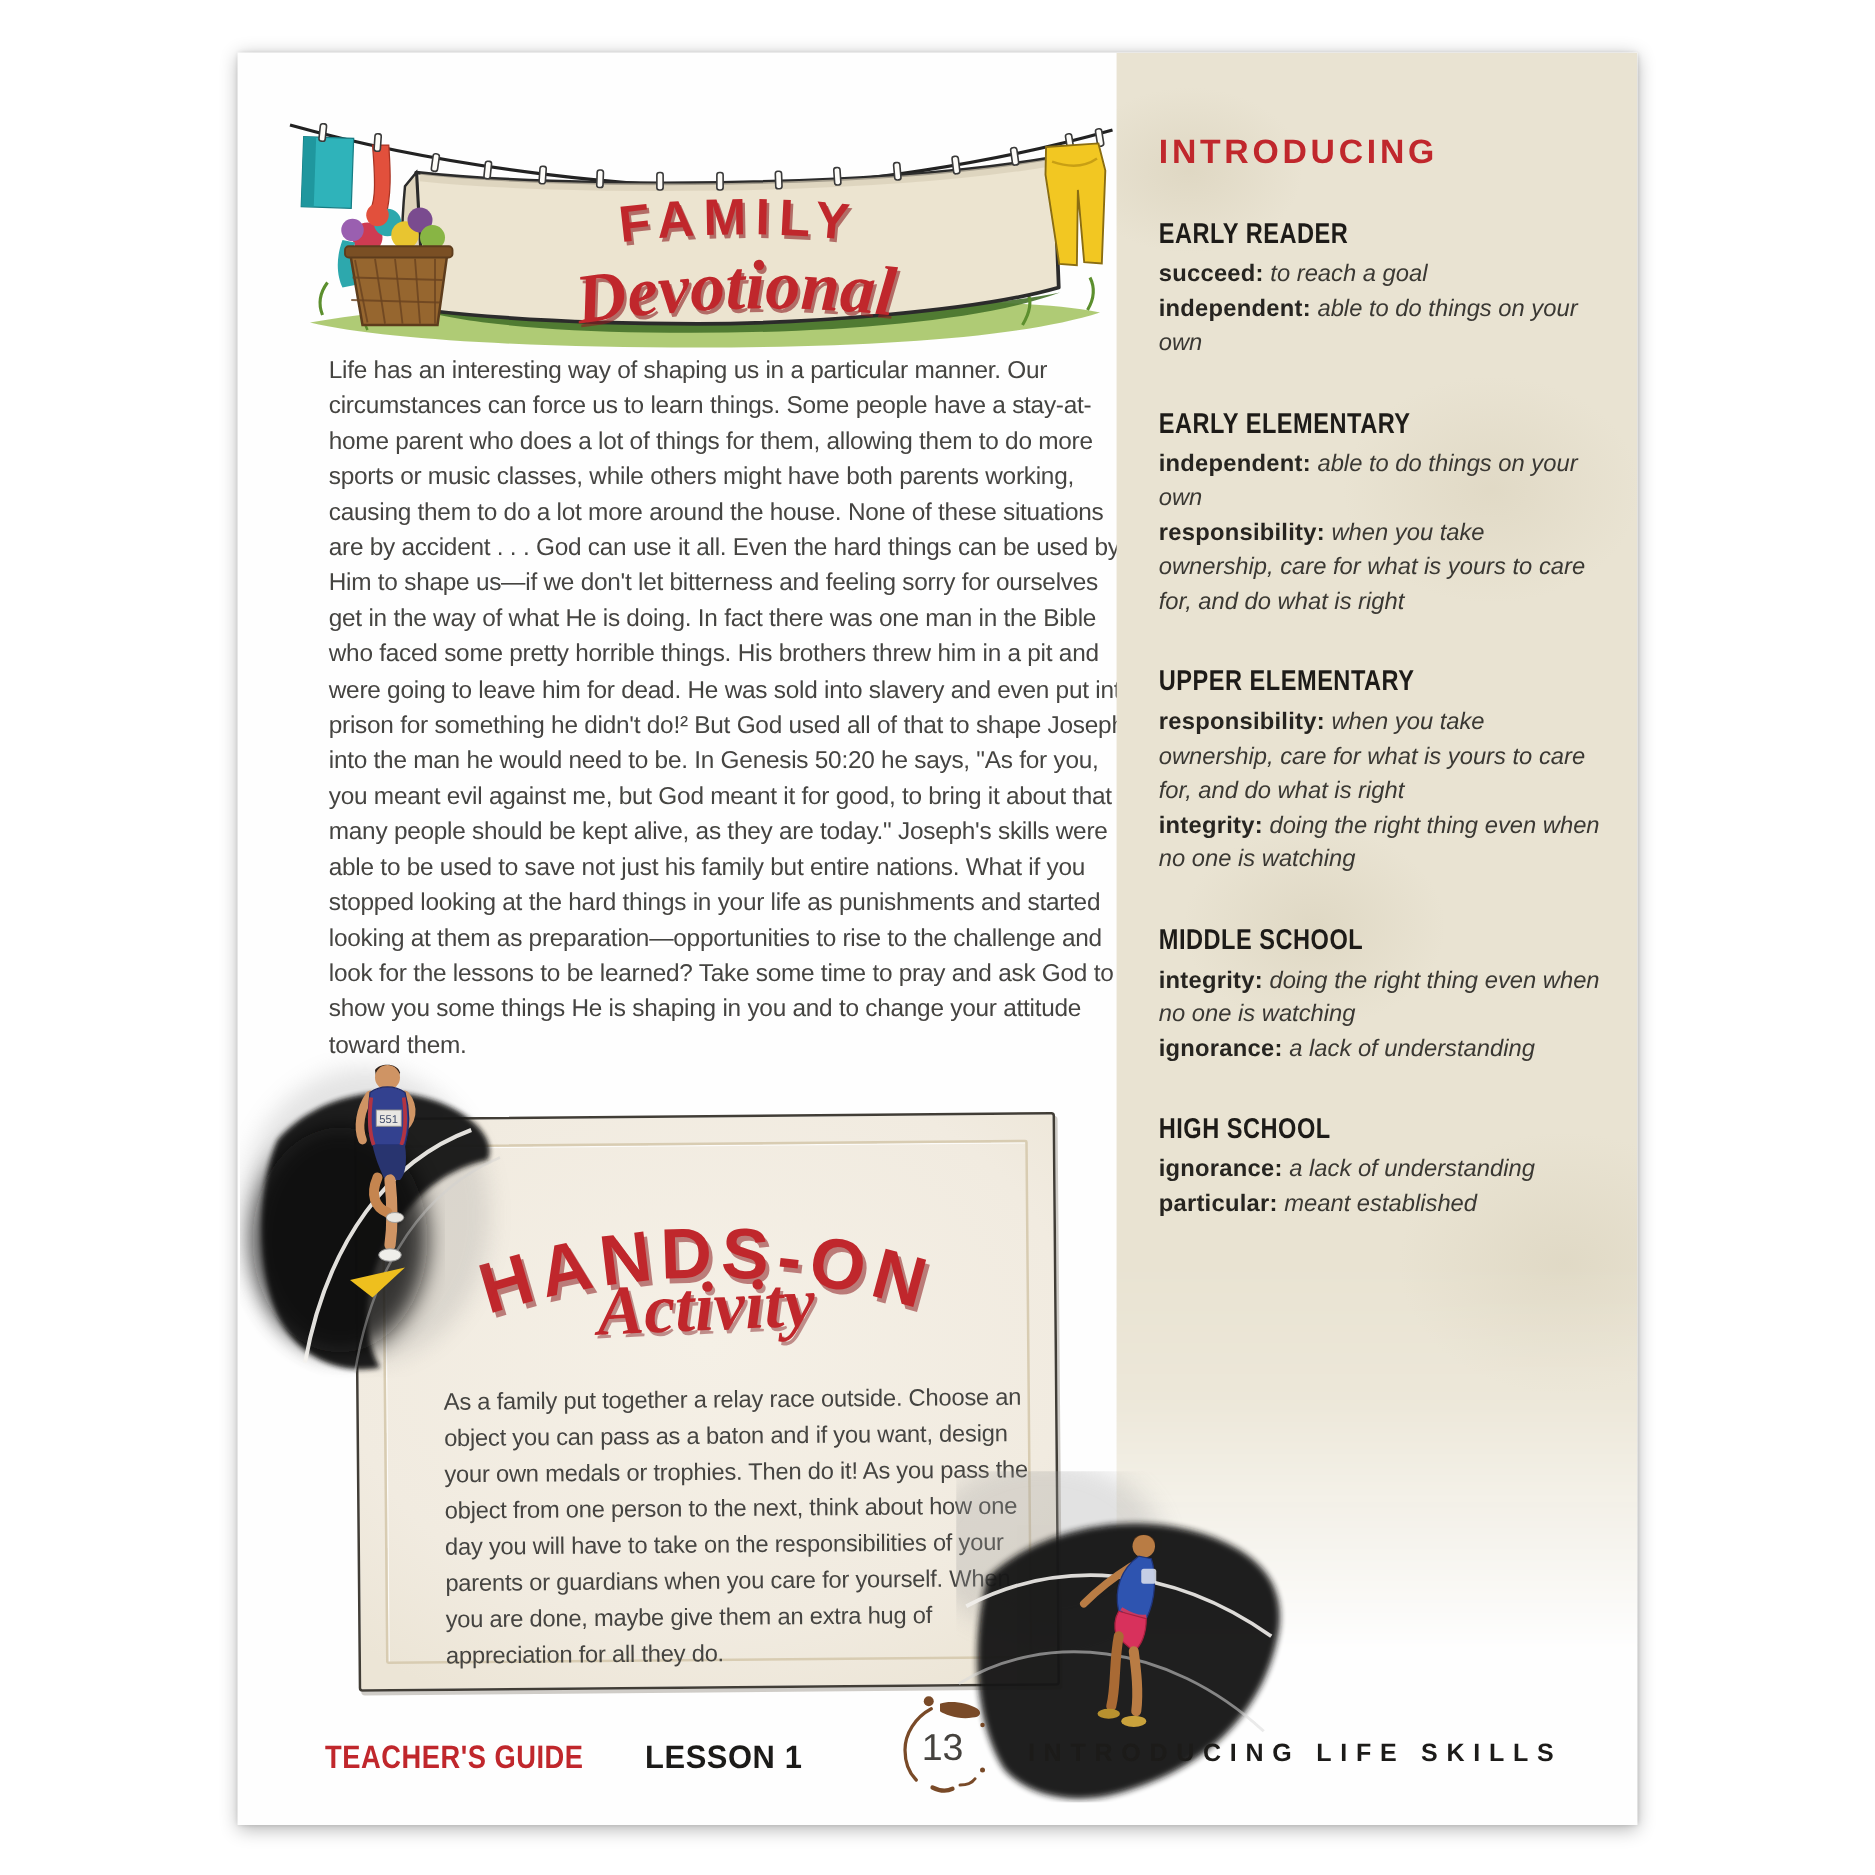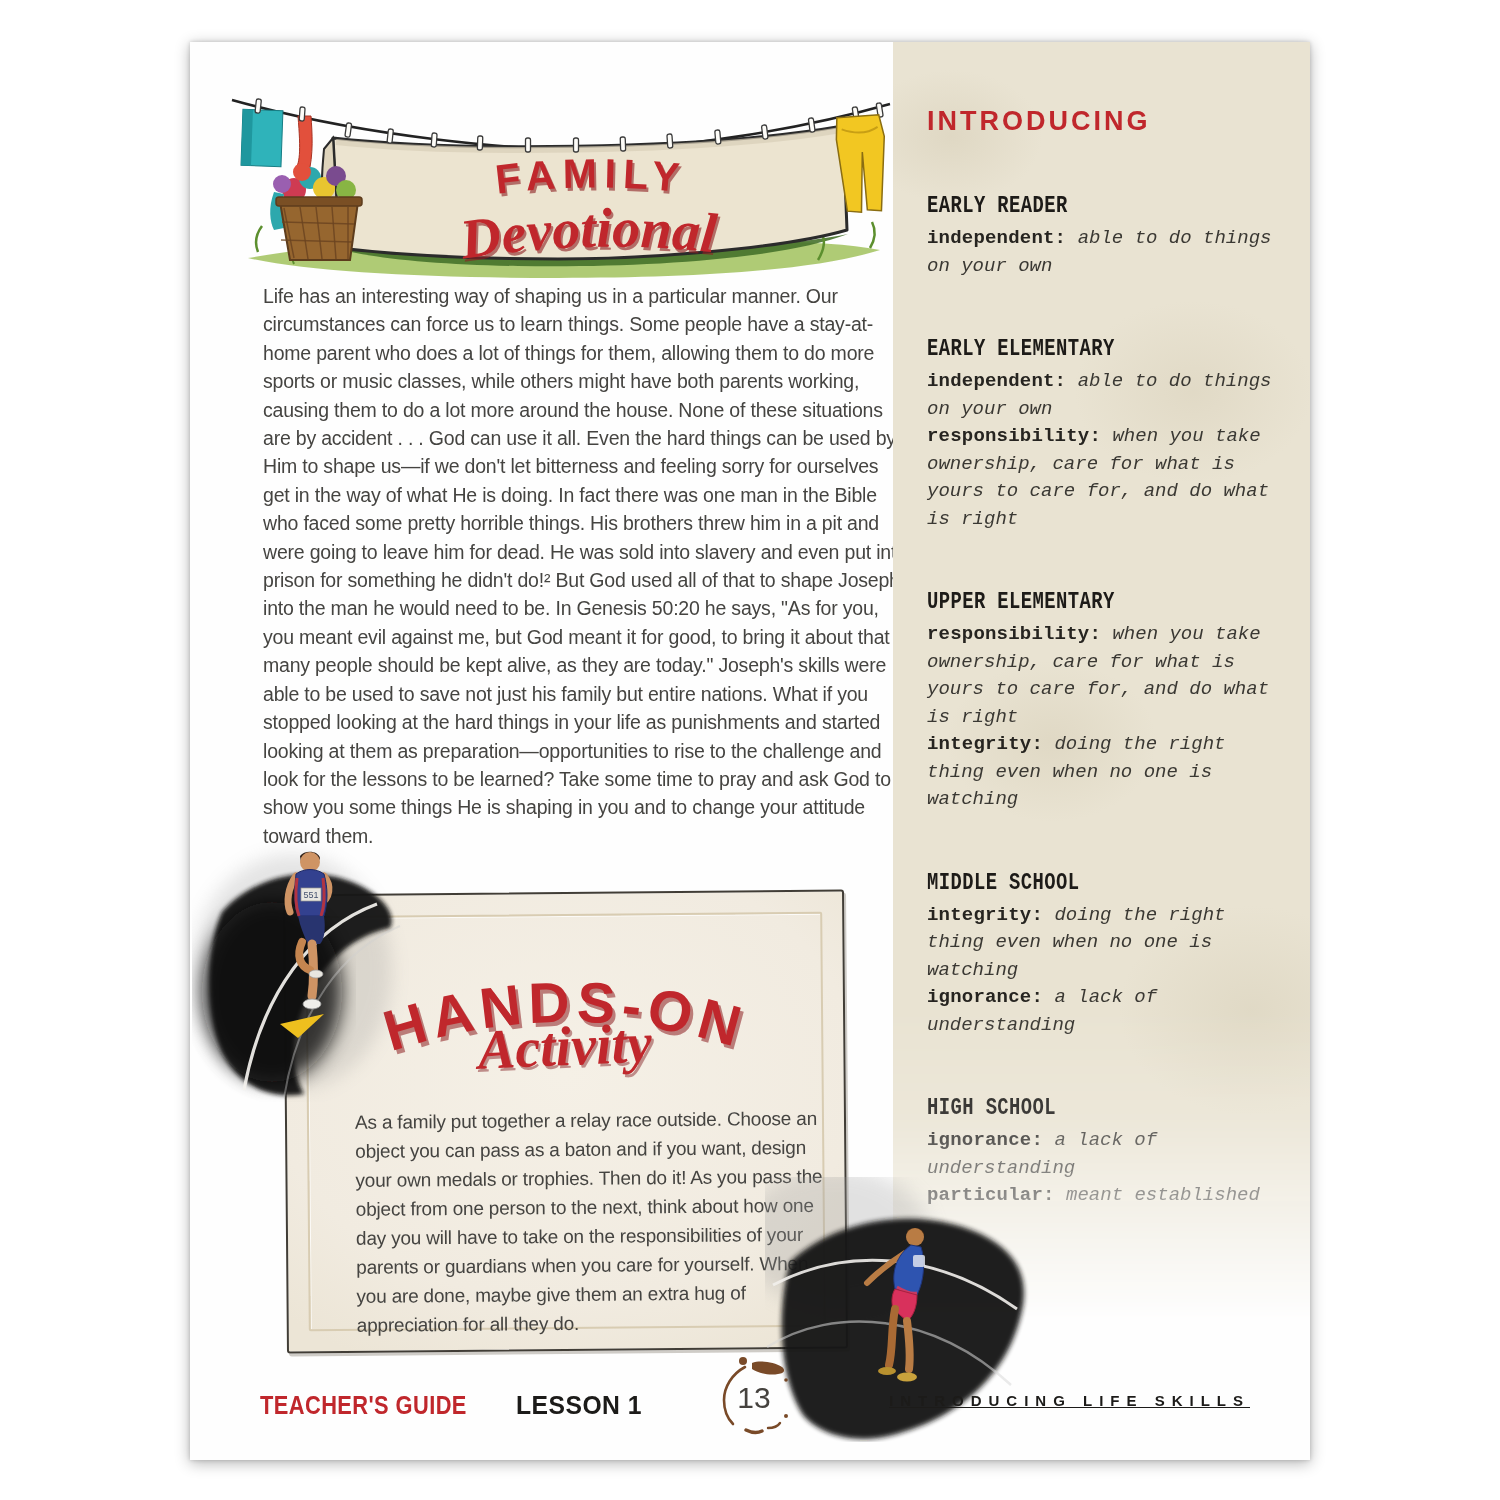--- a/index.html
+++ b/index.html
@@ -12,21 +12,21 @@
     background:
       radial-gradient(130px 95px at 14% 7%,rgba(203,193,166,.33),transparent 70%),
       radial-gradient(170px 130px at 72% 26%,rgba(206,196,170,.30),transparent 70%),
       radial-gradient(150px 115px at 38% 52%,rgba(199,189,161,.28),transparent 70%),
       radial-gradient(190px 150px at 86% 72%,rgba(204,195,169,.30),transparent 70%),
       #e9e3d2;
     -webkit-mask-image:linear-gradient(to bottom,#000 0,#000 72%,rgba(0,0,0,.85) 80%,transparent 95%);
     mask-image:linear-gradient(to bottom,#000 0,#000 72%,rgba(0,0,0,.85) 80%,transparent 95%);
     padding:64px 30px 0 34px;box-sizing:border-box;}
   .vocab-title{color:#c0272c;font-weight:700;font-size:27px;letter-spacing:3px;margin:0 0 4px 0;}
-  .vocab-group{margin-top:56px;font-family:Liberation Mono, monospace;}
+  .vocab-group{margin-top:36px;}
   .vocab-heading{display:inline-block;transform:scaleX(.82);transform-origin:left center;
     font-weight:700;font-size:23px;letter-spacing:.5px;color:#1d1b18;margin:0 0 6px 0;}
   .term-line{margin:0;font-size:19px;line-height:27.5px;color:#34322e;max-width:360px;}
   .term-line strong{color:#262420;letter-spacing:.2px;}
   .term-line em{font-style:italic;color:#3a3833;}
   
   .banner-svg{position:absolute;left:28px;top:10px;}
   
   .devotional-body{position:absolute;left:73px;top:240px;width:644px;font-size:19.5px;
     line-height:28.4px;color:#454441;letter-spacing:-.2px;}
@@ -46,22 +46,22 @@
   
   .runner-top{position:absolute;left:2px;top:800px;z-index:3;}
   .runner-bottom{position:absolute;left:575px;top:1135px;z-index:3;}
   
   .footer{position:absolute;left:70px;right:60px;top:1348px;height:30px;z-index:4;}
   .footer-left{position:absolute;left:0;top:0;font-size:26px;white-space:nowrap;}
   .footer-guide{display:inline-block;transform:scaleX(.84);transform-origin:left center;
     color:#c0272c;font-weight:700;letter-spacing:.5px;}
   .footer-lesson{display:inline-block;transform:scaleX(.95);transform-origin:left center;
     color:#1c1b19;font-weight:700;margin-left:2px;letter-spacing:.5px;}
-  .footer-right{position:absolute;right:0;top:2px;font-size:15px;font-weight:700;
-    letter-spacing:7px;color:#1c1b19;text-decoration:underline;}
+  .footer-right{position:absolute;right:0;top:2px;font-size:20px;font-weight:700;
+    letter-spacing:7px;color:#1c1b19;}
   .stain-svg{position:absolute;left:522px;top:1312px;z-index:4;}
   .pgnum{font-family:"Liberation Sans",sans-serif;font-size:30px;fill:#45423e;}
 </style>
 </head>
 <body>
 
 <div class="canvas">
 <div class="page">
 
   <svg class="banner-svg" width="680" height="240" viewBox="0 0 680 240">
@@ -174,20 +174,21 @@
     </g>
   </svg>
 
   <div class="devotional-body">Life has an interesting way of shaping us in a particular manner. Our circumstances can force us to learn things. Some people have a stay-at-home parent who does a lot of things for them, allowing them to do more sports or music classes, while others might have both parents working, causing them to do a lot more around the house. None of these situations are by accident . . . God can use it all. Even the hard things can be used by Him to shape us—if we don't let bitterness and feeling sorry for ourselves get in the way of what He is doing. In fact there was one man in the Bible who faced some pretty horrible things. His brothers threw him in a pit and were going to leave him for dead. He was sold into slavery and even put into prison for something he didn't do!² But God used all of that to shape Joseph into the man he would need to be. In Genesis 50:20 he says, "As for you, you meant evil against me, but God meant it for good, to bring it about that many people should be kept alive, as they are today." Joseph's skills were able to be used to save not just his family but entire nations. What if you stopped looking at the hard things in your life as punishments and started looking at them as preparation—opportunities to rise to the challenge and look for the lessons to be learned? Take some time to pray and ask God to show you some things He is shaping in you and to change your attitude toward them.</div>
 
   <div class="sidebar">
     <h2 class="vocab-title">INTRODUCING</h2>
 
     <div class="vocab-group">
       <h3 class="vocab-heading">EARLY READER</h3>
+      <p class="term-line"><strong>succeed:</strong> <em>to reach a goal</em></p>
       <p class="term-line"><strong>independent:</strong> <em>able to do things on your own</em></p>
     </div>
 
     <div class="vocab-group">
       <h3 class="vocab-heading">EARLY ELEMENTARY</h3>
       <p class="term-line"><strong>independent:</strong> <em>able to do things on your own</em></p>
       <p class="term-line"><strong>responsibility:</strong> <em>when you take ownership, care for what is yours to care for, and do what is right</em></p>
     </div>
 
     <div class="vocab-group">

